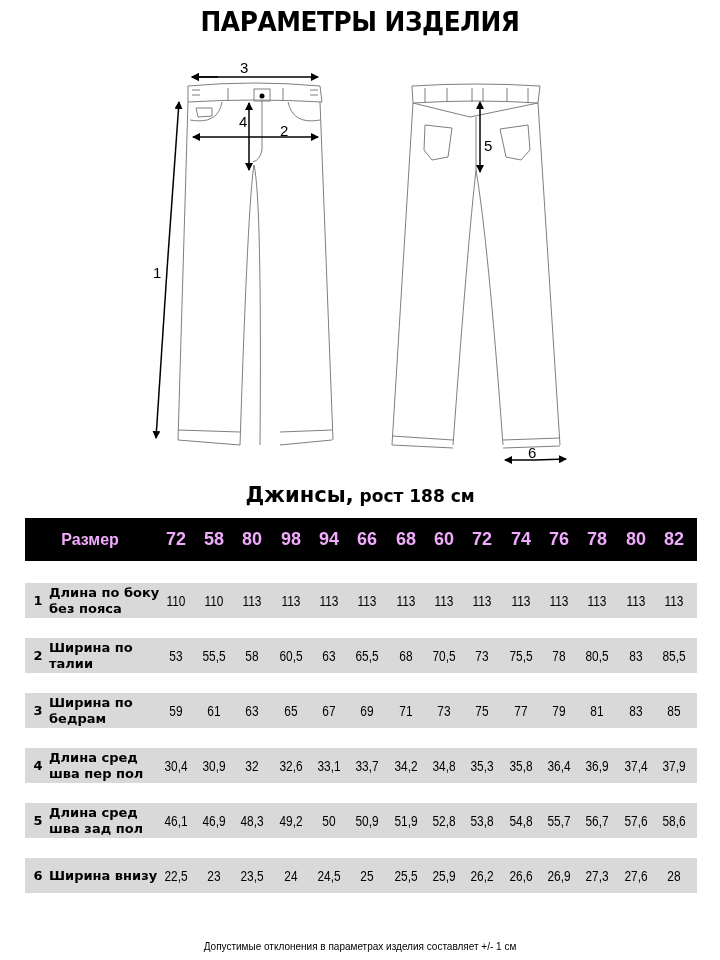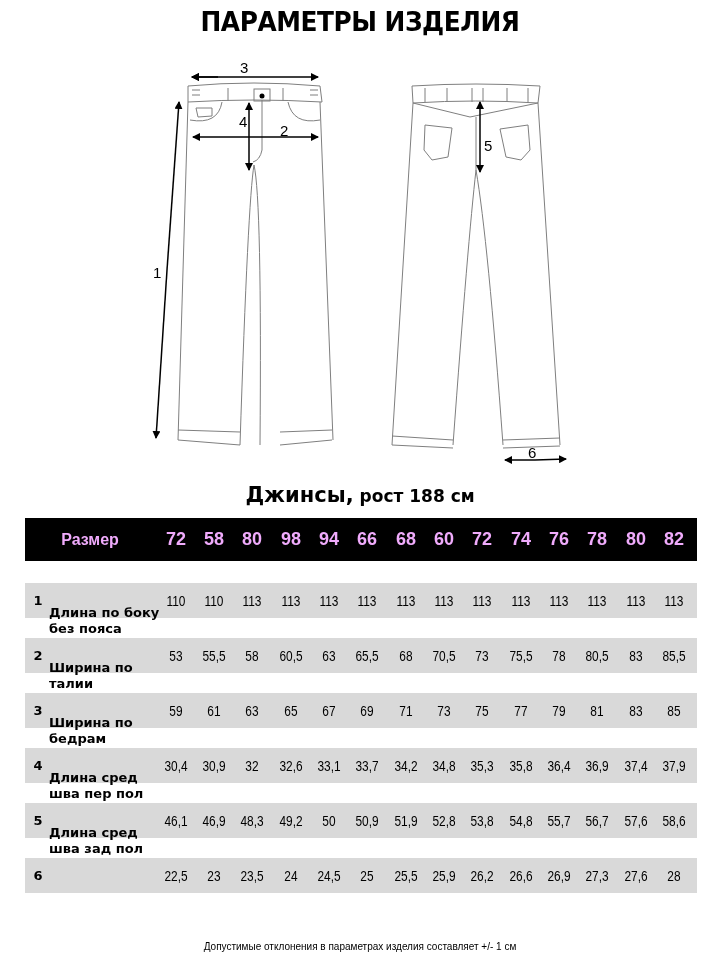--- a/index.html
+++ b/index.html
@@ -9,21 +9,21 @@
   .subtitle { position:absolute; left:0; width:720px; top:483px; text-align:center; font-family:"DejaVu Sans", sans-serif; font-weight:bold; }
   .subtitle .main { font-size:21px; }
   .subtitle .rest { font-size:17px; }
   .table { position:absolute; left:25px; width:672px; }
   .hdr { top:518px; height:43px; background:#000; color:#f0abfc; }
   .row { height:35px; background:#d9d9d9; }
   .cell { position:absolute; top:0; height:100%; display:flex; align-items:center; justify-content:center; }
   .hdr .cell { font-family:"Liberation Sans", sans-serif; font-weight:bold; font-size:18px; }
   .hdr .label { left:0; width:130px; font-size:16px; }
   .row .num { left:4px; width:18px; font-weight:bold; font-size:13px; font-family:"DejaVu Sans", sans-serif; }
-  .row .label { left:24px; width:115px; justify-content:flex-start; font-family:"DejaVu Sans", sans-serif; font-weight:bold; font-size:13px; line-height:16px; text-align:left; white-space:pre-line;margin-top:20px; }
+  .row .label { left:24px; width:115px; justify-content:flex-start; font-family:"DejaVu Sans", sans-serif; font-weight:bold; font-size:13px; line-height:16px; text-align:left; white-space:pre-line; }
   .row .val { font-family:"Liberation Sans", sans-serif; font-size:14px; transform:scaleX(0.85); }
   .footer { position:absolute; left:0; width:720px; top:941px; text-align:center; font-family:"Liberation Sans", sans-serif; font-size:10px; }
 </style>
 </head>
 <body>
 
 <div class="title">ПАРАМЕТРЫ ИЗДЕЛИЯ</div>
 
 <svg class="diagram" viewBox="140 56 440 420" width="440" height="420" xmlns="http://www.w3.org/2000/svg">
   <defs>
@@ -221,20 +221,21 @@
   <div class="cell val" style="left:440px;width:34px">53,8</div>
   <div class="cell val" style="left:479px;width:34px">54,8</div>
   <div class="cell val" style="left:517px;width:34px">55,7</div>
   <div class="cell val" style="left:555px;width:34px">56,7</div>
   <div class="cell val" style="left:594px;width:34px">57,6</div>
   <div class="cell val" style="left:632px;width:34px">58,6</div>
 </div>
 
 <div class="table row" style="top:858px">
   <div class="cell num">6</div>
+  <div class="cell label">Ширина внизу</div>
   <div class="cell val" style="left:134px;width:34px">22,5</div>
   <div class="cell val" style="left:172px;width:34px">23</div>
   <div class="cell val" style="left:210px;width:34px">23,5</div>
   <div class="cell val" style="left:249px;width:34px">24</div>
   <div class="cell val" style="left:287px;width:34px">24,5</div>
   <div class="cell val" style="left:325px;width:34px">25</div>
   <div class="cell val" style="left:364px;width:34px">25,5</div>
   <div class="cell val" style="left:402px;width:34px">25,9</div>
   <div class="cell val" style="left:440px;width:34px">26,2</div>
   <div class="cell val" style="left:479px;width:34px">26,6</div>

